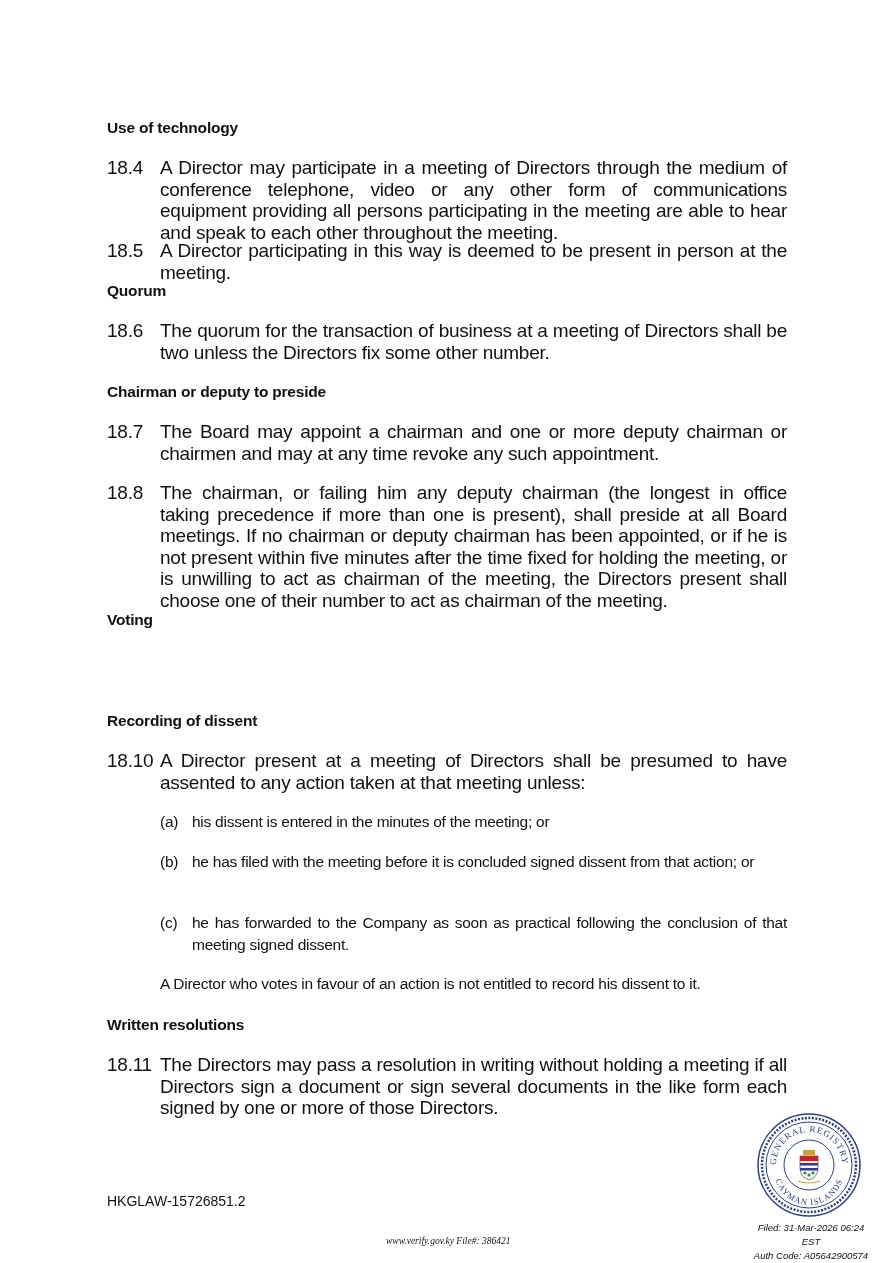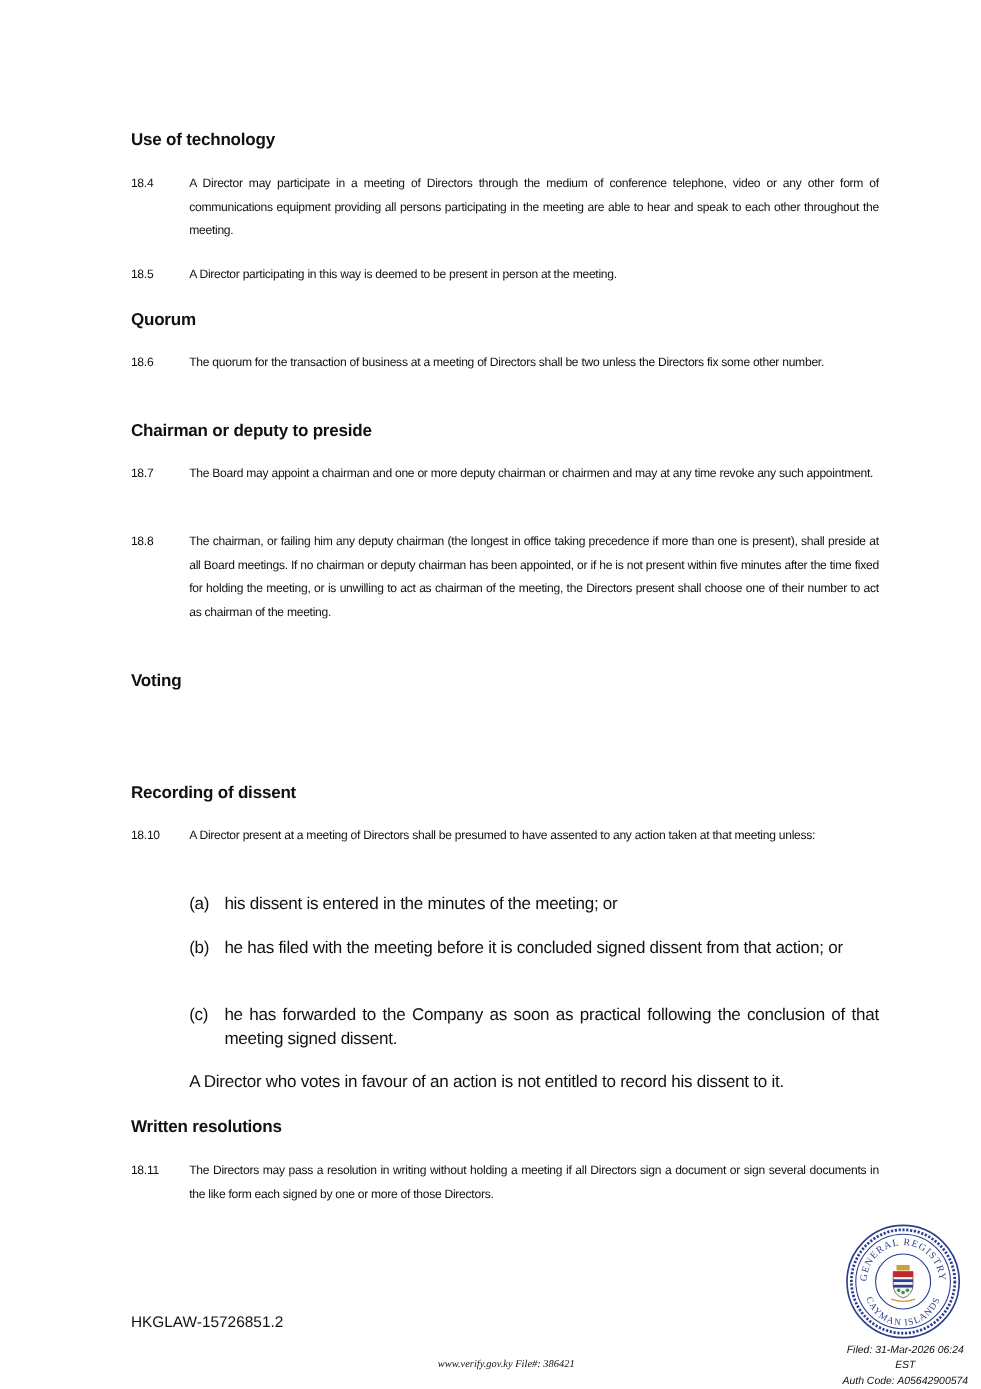--- a/index.html
+++ b/index.html
@@ -1,20 +1,20 @@
 <!DOCTYPE html>
 <html><head>
 <meta charset="utf-8">
 <style>
   html, body { margin:0; padding:0; background:#ffffff; }
   body { width:892px; height:1263px; position:relative; overflow:hidden;
          font-family:"Liberation Sans", sans-serif; color:#111; }
-  .page { position:absolute; left:12px; top:0; width:756px; height:1263px; }
+  .page { position:absolute; left:0; top:0; width:756px; height:1263px; }
   .heading { position:absolute; left:107px; font-weight:bold; font-size:15.5px; letter-spacing:-0.2px; }
-  .para { position:absolute; left:107px; width:680px; font-size:11px; line-height:21.5px; letter-spacing:-0.25px; }
+  .para { position:absolute; left:107px; width:680px; font-size:19px; line-height:21.5px; letter-spacing:-0.25px; }
   .para .num { position:absolute; left:0; top:0; }
   .para .txt { margin-left:53px; text-align:justify; display:block; }
   .sub { position:absolute; left:160px; width:627px; font-size:15.5px; line-height:21.5px; letter-spacing:-0.25px; }
   .sub .num { position:absolute; left:0; top:0; }
   .sub .txt { margin-left:32px; display:block; text-align:justify; }
   .plain { position:absolute; left:160px; font-size:15.5px; letter-spacing:-0.25px;text-align:center; }
   .footer-id { position:absolute; left:107px; top:1193px; font-size:14px; }
   .verify { position:absolute; left:386px; top:1236px; font-family:Liberation Serif, serif; font-style:italic; font-size:9.5px; }
   .seal { position:absolute; left:756px; top:1112px; width:106px; height:106px; }
   .filed { position:absolute; left:752px; top:1221px; width:118px; text-align:center;

